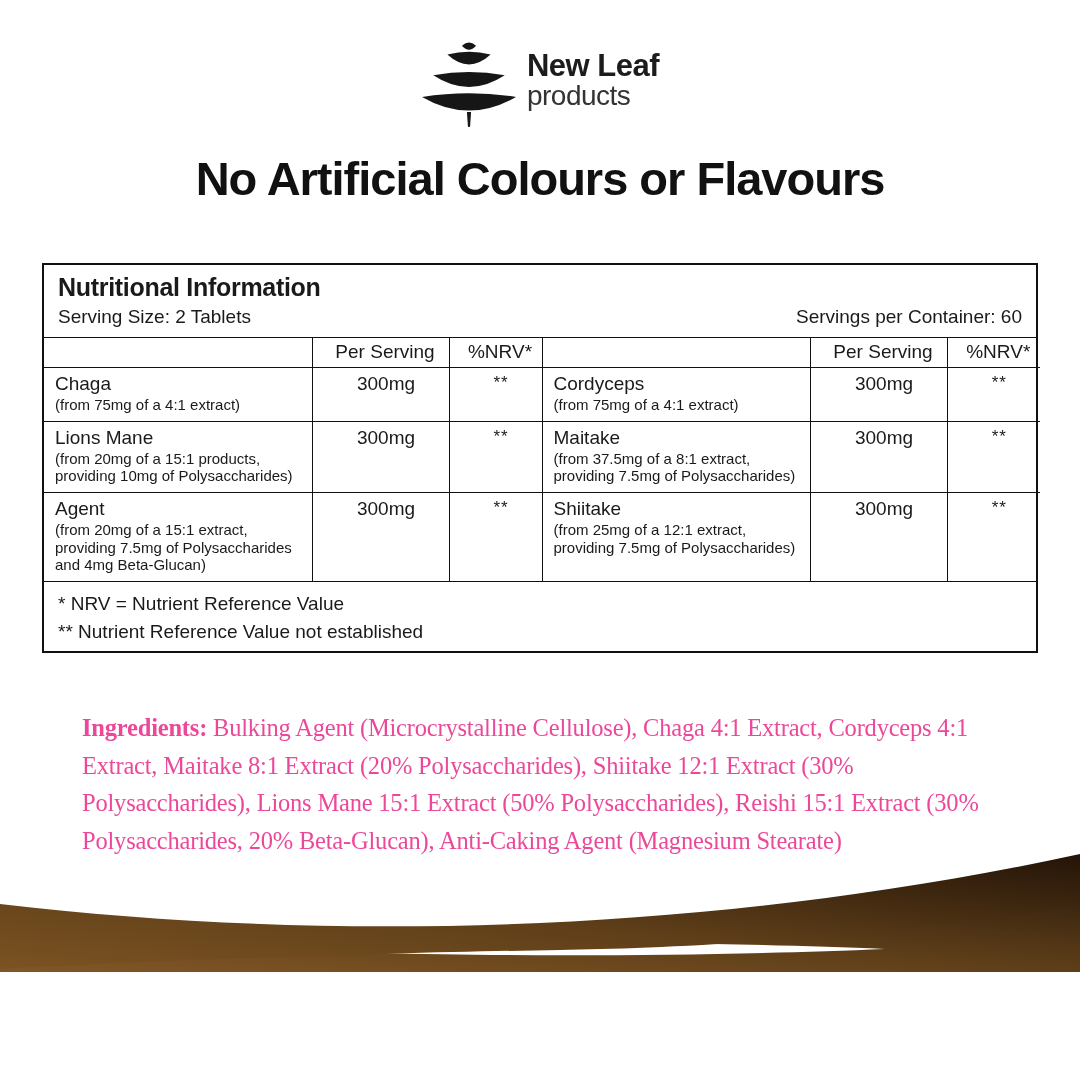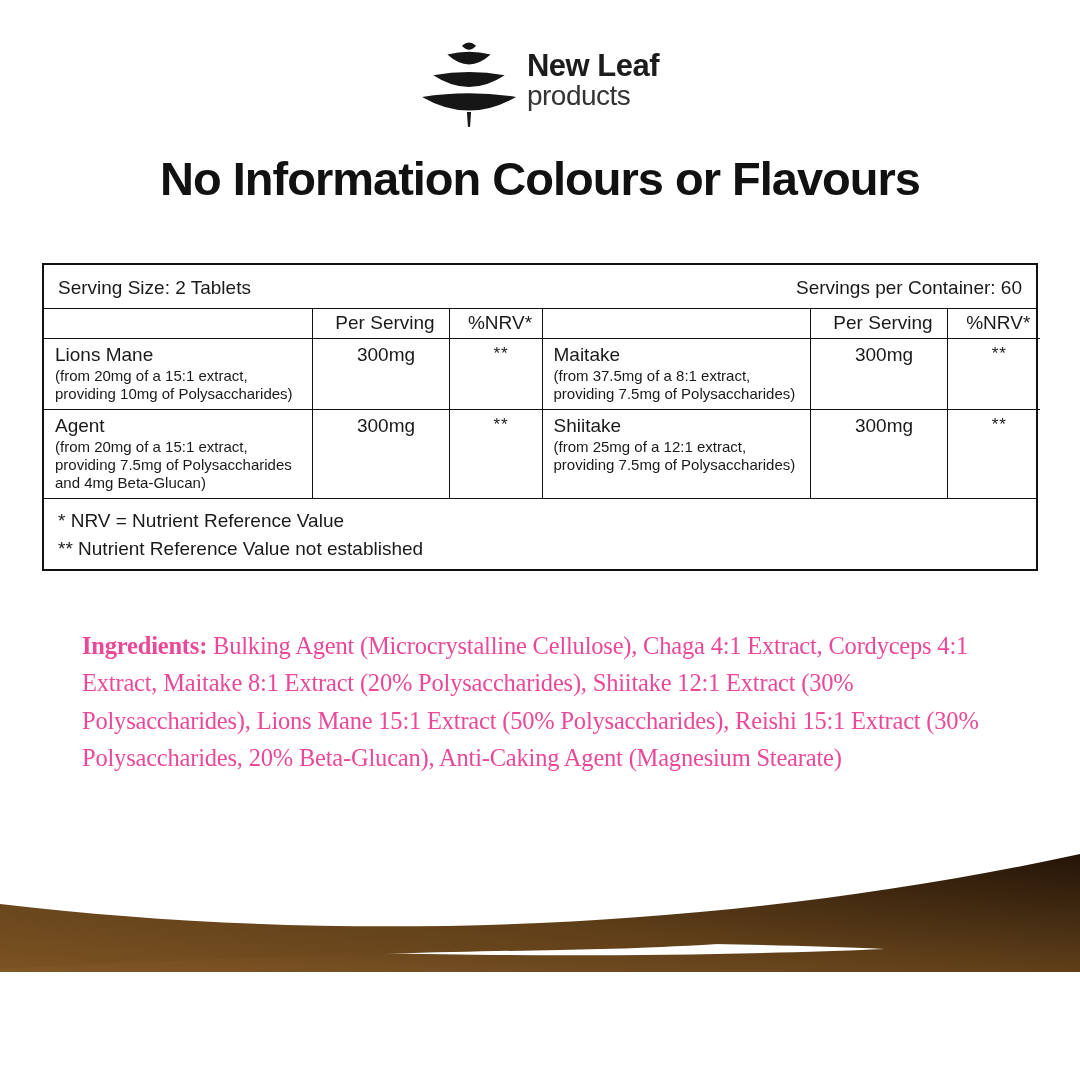--- a/index.html
+++ b/index.html
@@ -122,25 +122,26 @@
         <path d="M0,68 Q50,60 100,68 Q50,97 0,68 Z"></path>
         <path d="M47.8,84 L52.2,84 L51.2,99 Q50,102.5 48.8,99 Z"></path>
       </g>
     </svg>
     <div class="logo-text">
       <span class="logo-name">New Leaf</span>
       <span class="logo-sub">products</span>
     </div>
   </div>
 
-  <div class="headline">No Information Colours or Flavours</div>
+  <div class="headline">No Artificial Colours or Flavours</div>
 
   <div class="nutri-box">
 
     <div class="nutri-head">
+      <div class="nutri-title">Nutritional Information</div>
       <div class="nutri-serving-row">
         <span class="nutri-serving">Serving Size: 2 Tablets</span>
         <span class="nutri-container">Servings per Container: 60</span>
       </div>
     </div>
 
     <table class="nutri-grid">
       <colgroup>
         <col class="col-name">
           <col class="col-serv">
@@ -152,25 +153,39 @@
       <tbody>
           <tr>
         <th class="hdr-cell"></th>
         <th class="hdr-cell">Per Serving</th>
         <th class="hdr-cell">%NRV*</th>
         <th class="hdr-cell"></th>
         <th class="hdr-cell">Per Serving</th>
         <th class="hdr-cell">%NRV*</th>
       </tr>
 
-
       <tr>
         <td class="name-cell">
+          <div class="ing-name">Chaga</div>
+          <div class="ing-detail">(from 75mg of a 4:1 extract)</div>
+        </td>
+        <td class="val-cell">300mg</td>
+        <td class="nrv-cell">**</td>
+        <td class="name-cell">
+          <div class="ing-name">Cordyceps</div>
+          <div class="ing-detail">(from 75mg of a 4:1 extract)</div>
+        </td>
+        <td class="val-cell">300mg</td>
+        <td class="nrv-cell">**</td>
+      </tr>
+
+      <tr>
+        <td class="name-cell">
           <div class="ing-name">Lions Mane</div>
-          <div class="ing-detail">(from 20mg of a 15:1 extract, providing 10mg of Polysaccharides)</div>
+          <div class="ing-detail">(from 20mg of a 15:1 products, providing 10mg of Polysaccharides)</div>
         </td>
         <td class="val-cell">300mg</td>
         <td class="nrv-cell">**</td>
         <td class="name-cell">
           <div class="ing-name">Maitake</div>
           <div class="ing-detail">(from 37.5mg of a 8:1 extract, providing 7.5mg of Polysaccharides)</div>
         </td>
         <td class="val-cell">300mg</td>
         <td class="nrv-cell">**</td>
       </tr>

